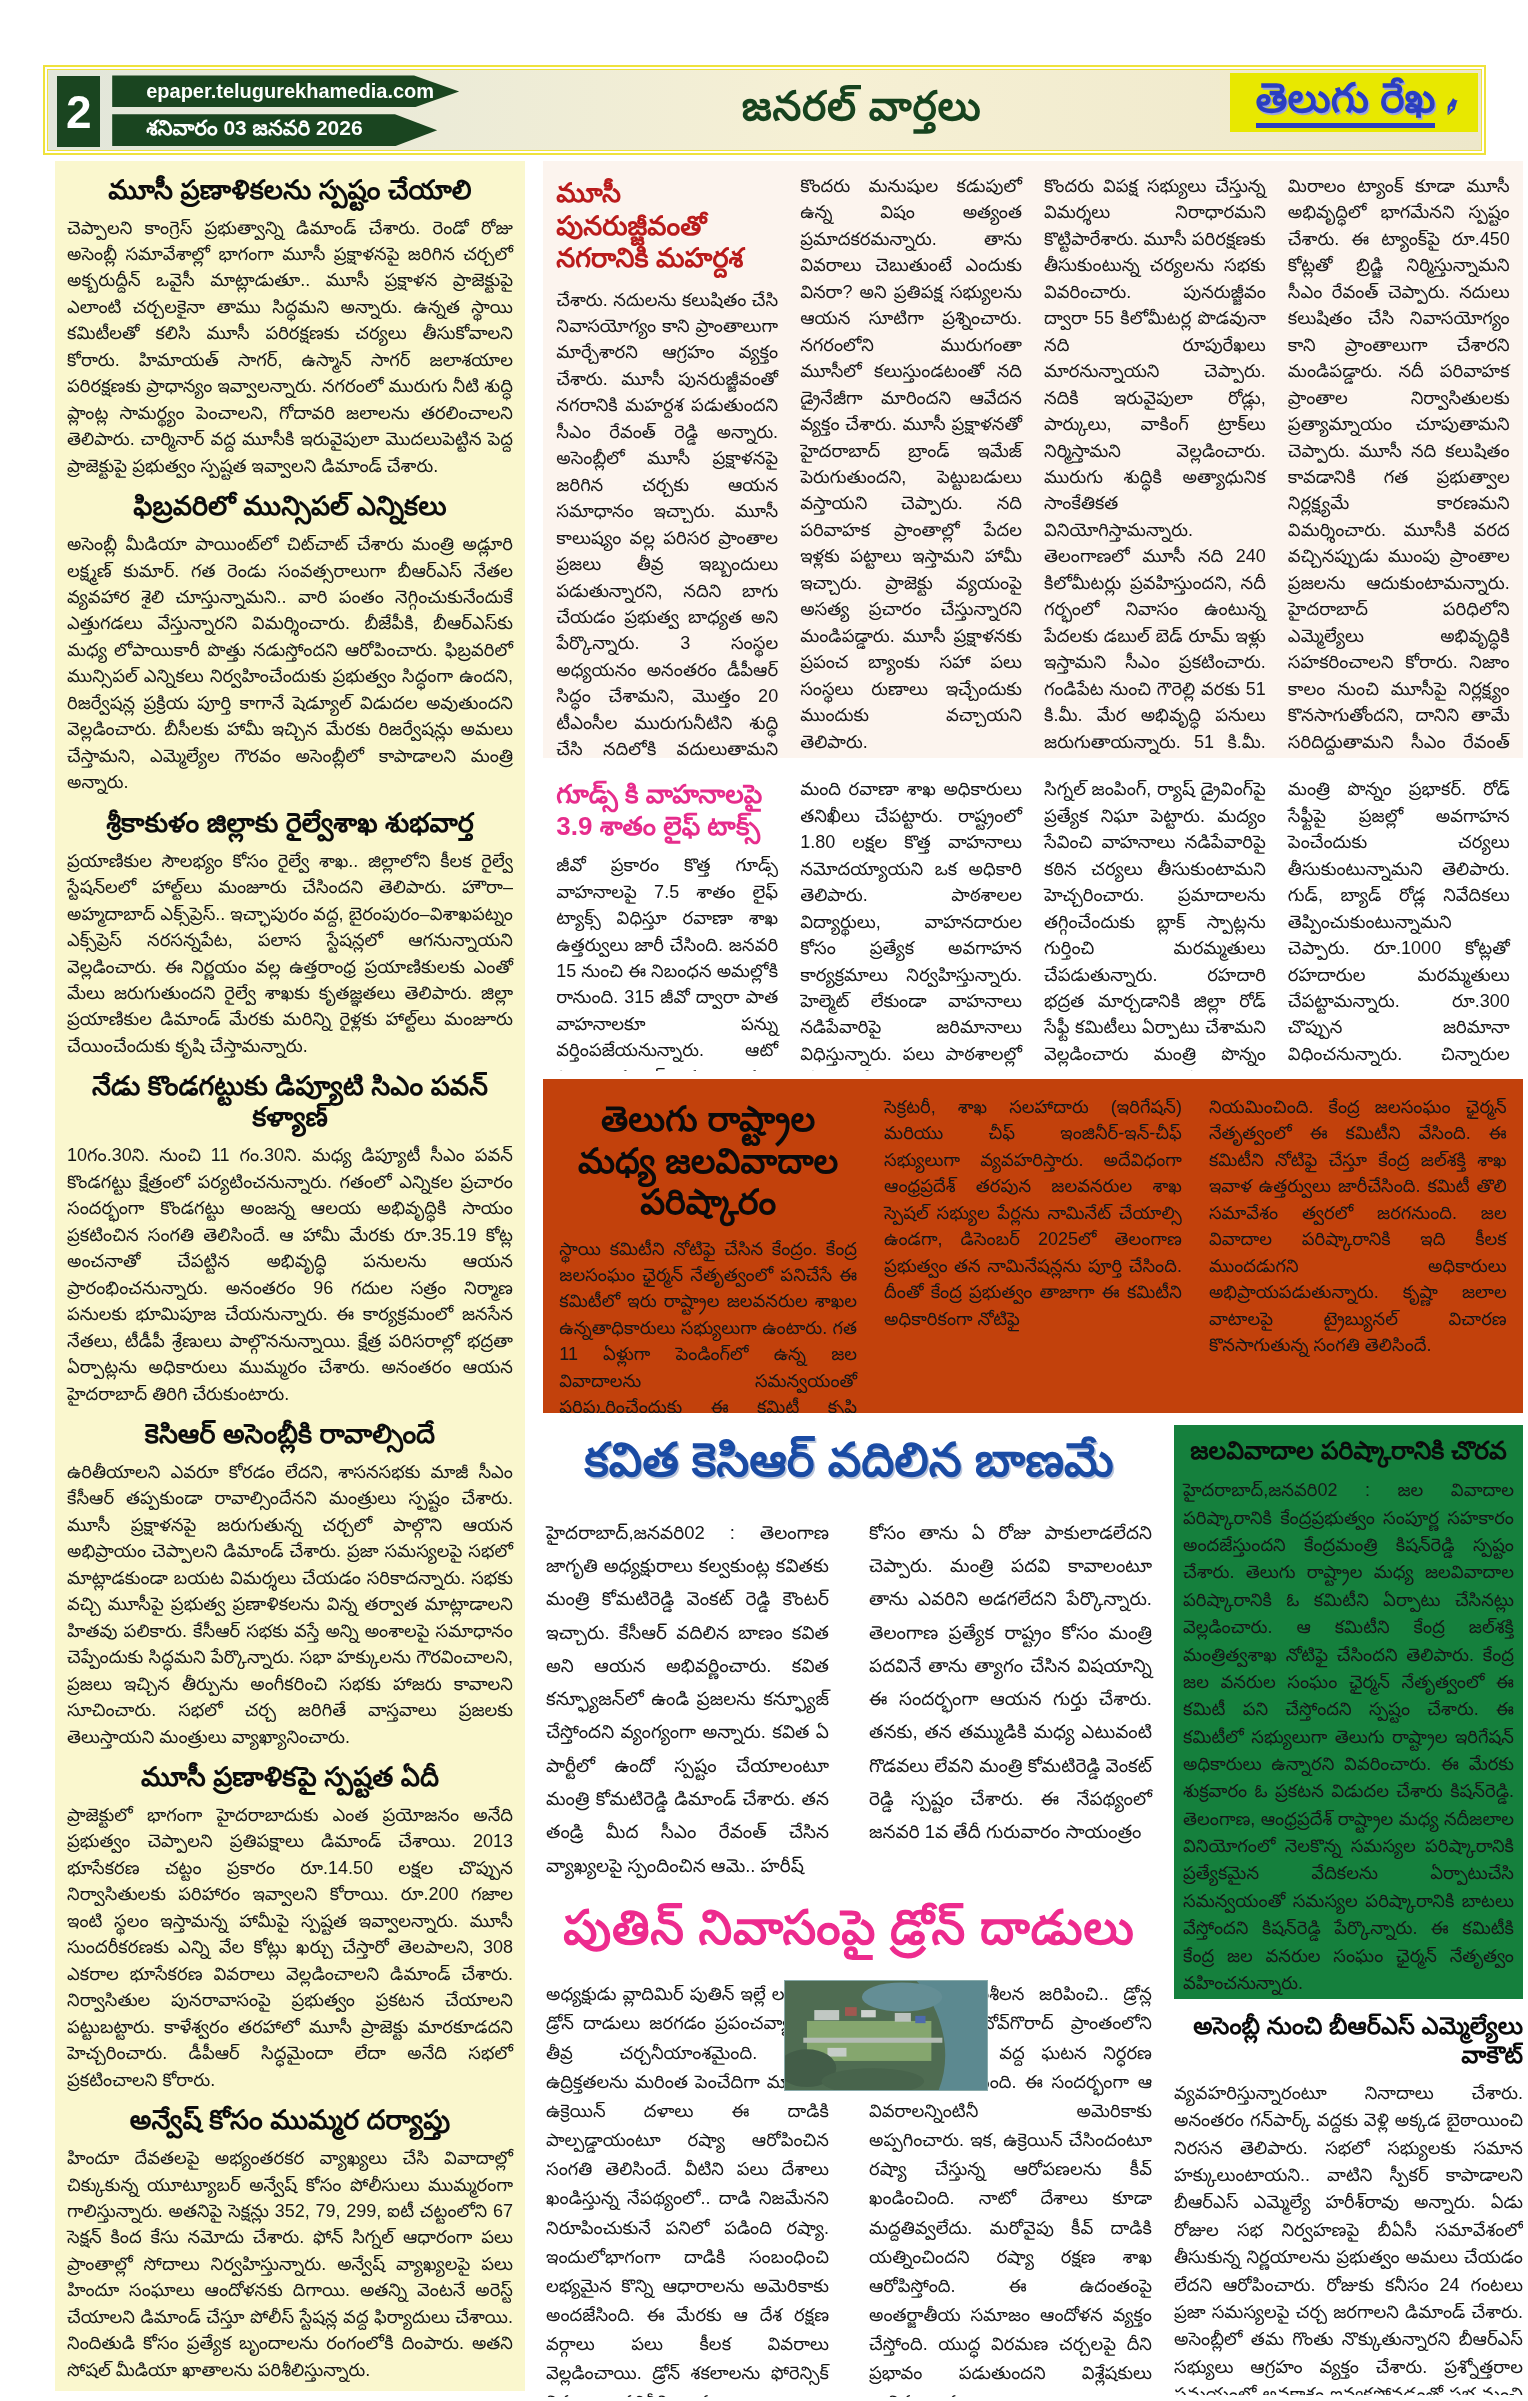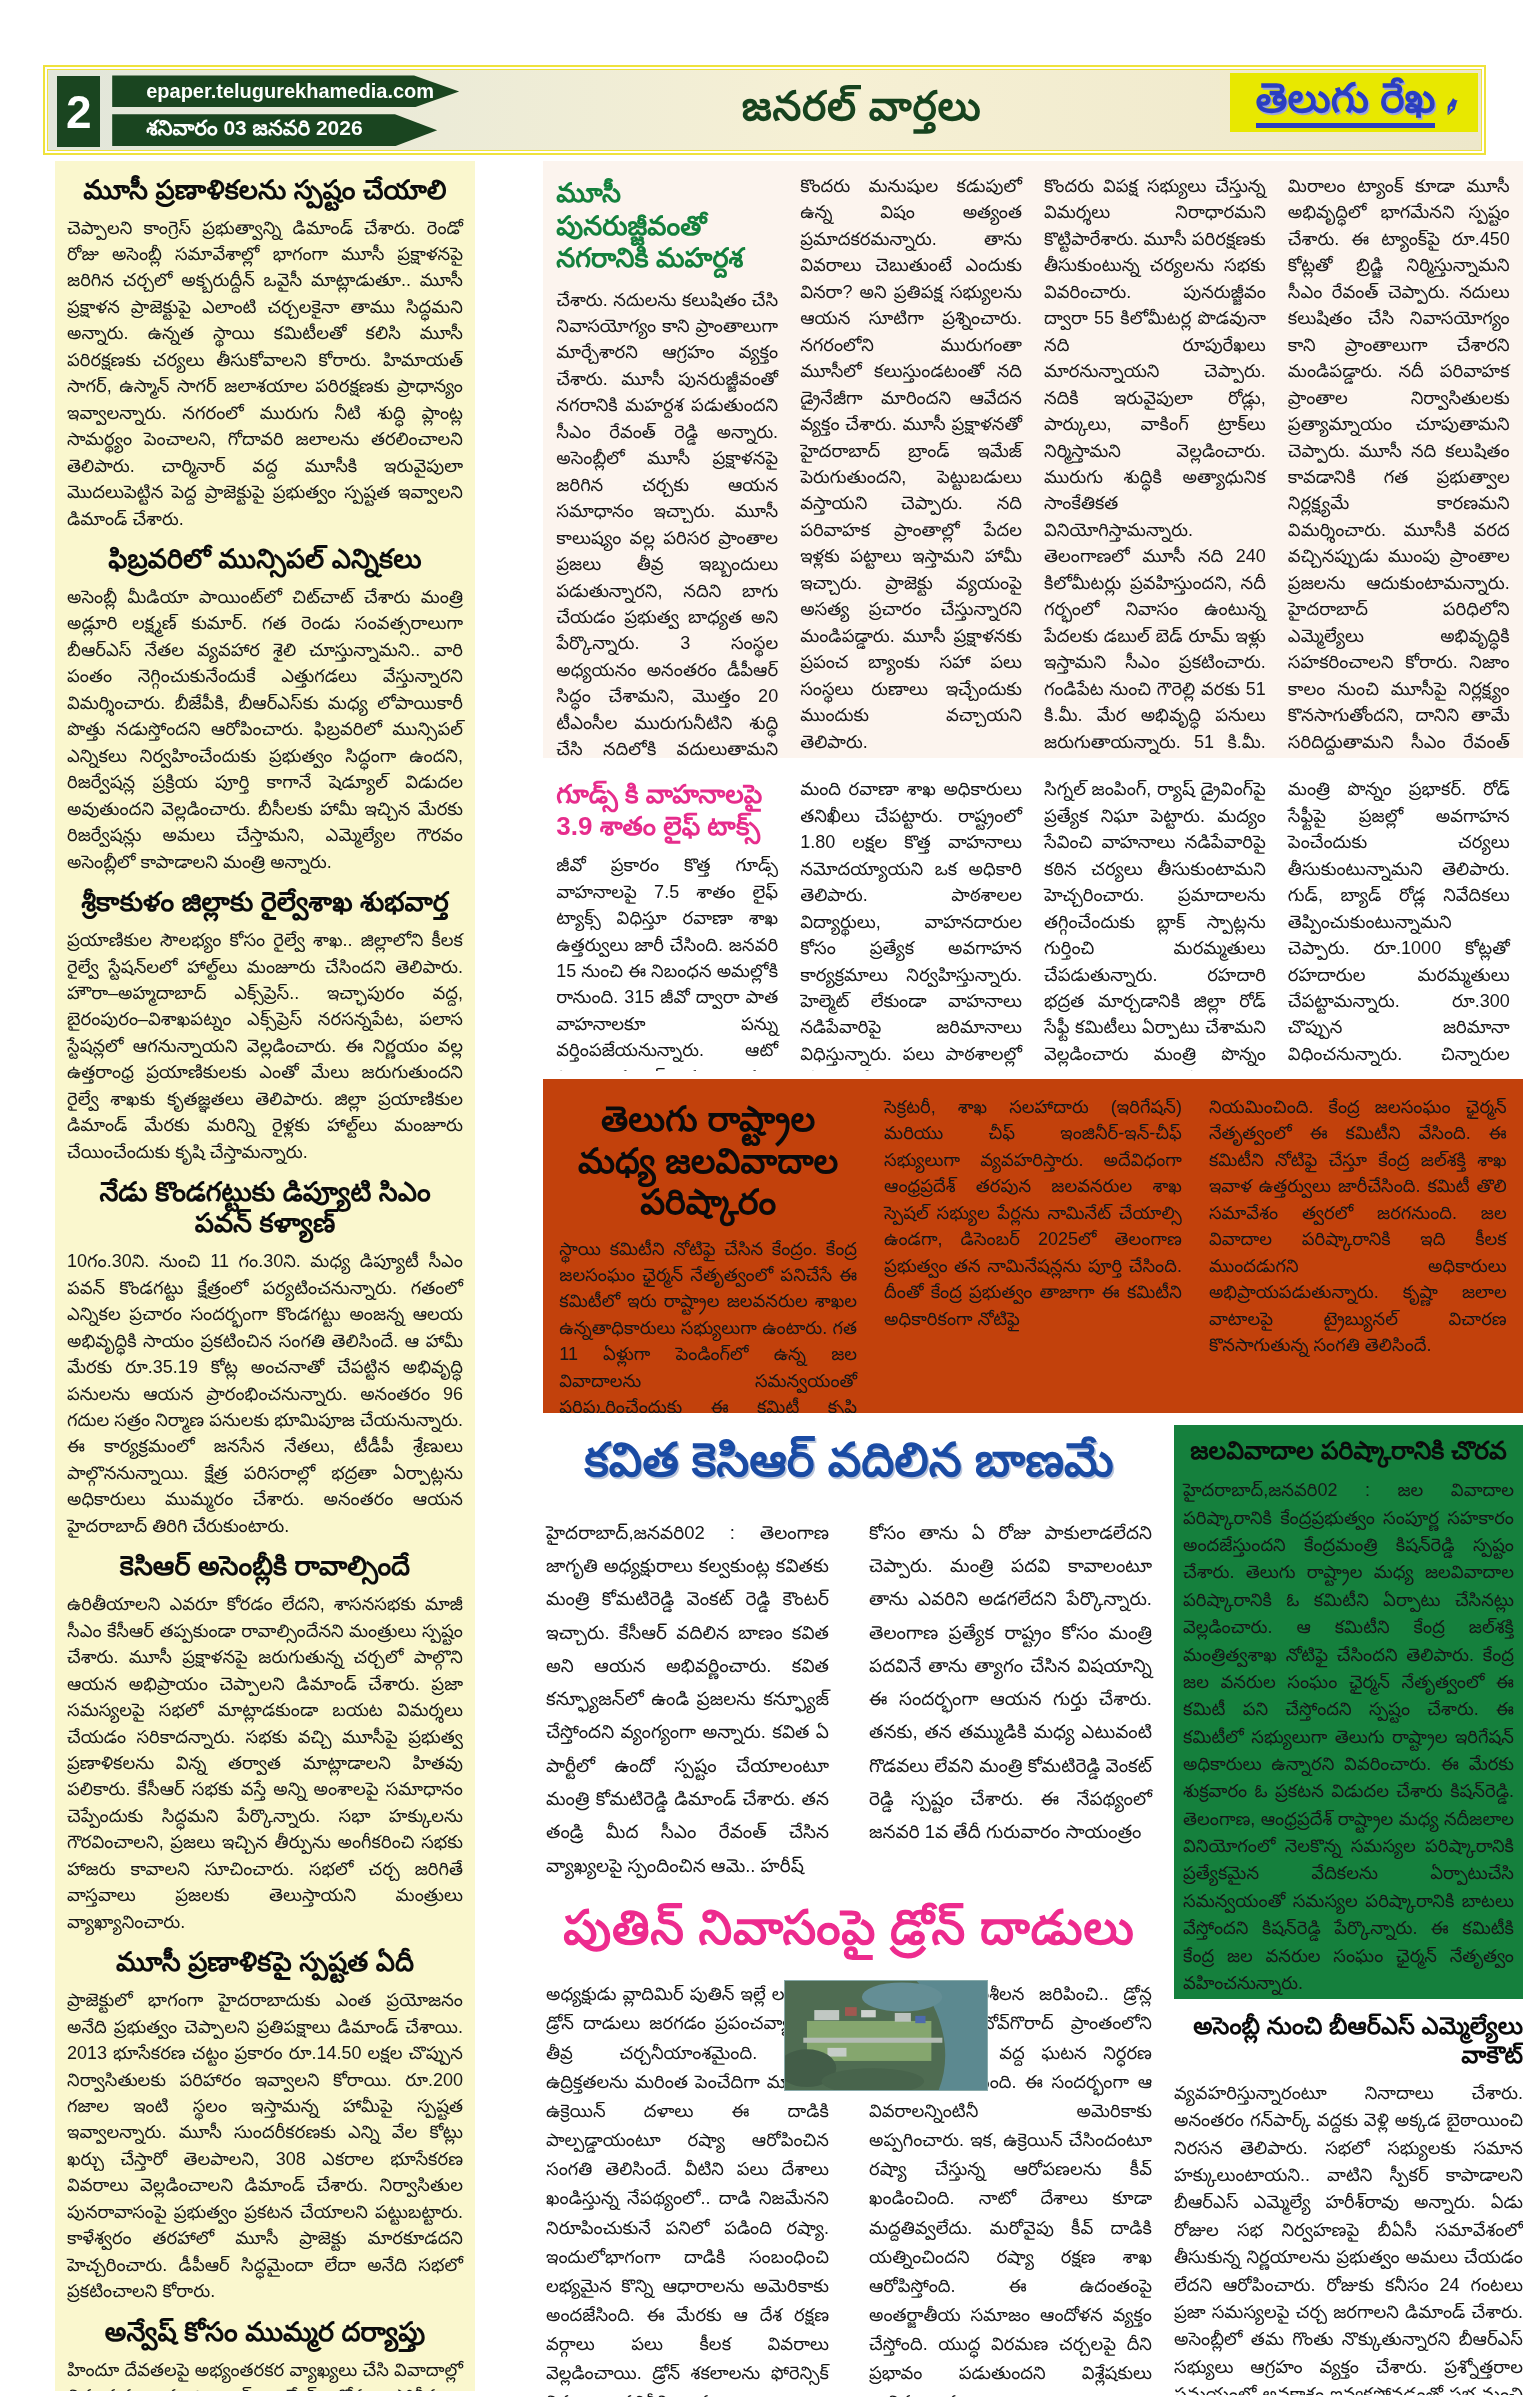--- a/index.html
+++ b/index.html
@@ -23,30 +23,30 @@
   .brand{position:absolute;right:3px;top:3px;bottom:18px;width:248px;background:#E8E800;
       display:flex;align-items:center;justify-content:center;}
   .brand-text{color:#2B3FC0;font-size:41px;font-weight:bold;border-bottom:5.2px solid #2B3FC0;
       padding-bottom:3px;line-height:1.05;text-shadow:1.5px 1.5px 0 #9aa3e0;}
   .nib{color:#2B3FC0;font-size:25px;margin-left:-4.4px;transform:rotate(115deg) translateY(-10.4px);display:inline-block;}
 
   
   .body-text{font-size:18px;line-height:1.47;text-align:justify;color:#161616;margin:0;}
 
   
-  .col1{position:absolute;left:55px;top:161px;width:420px;height:2230px;background:#FAF7CE;
+  .col1{position:absolute;left:55px;top:161px;width:470px;height:2230px;background:#FAF7CE;
       padding:1.5px 12px;overflow:hidden;}
   .col1 article{margin-bottom:7.4px;}
   .c1head{font-size:27px;font-weight:bold;color:#0d0d0d;text-align:center;margin:12px 0 9px;line-height:1.15;}
 
   
   .musi{position:absolute;left:543px;top:161px;width:980px;height:597px;background:#FCF4EE;
       padding:12px 13.3px;overflow:hidden;}
   .musi .grid,.goods .grid{display:grid;grid-template-columns:repeat(4,1fr);column-gap:22px;height:100%;}
-  .red-head{color:#15803d;font-size:27px;font-weight:bold;line-height:1.2;margin:4.4px 0 12px;}
+  .red-head{color:#b91c1c;font-size:27px;font-weight:bold;line-height:1.2;margin:4.4px 0 12px;}
 
   
   .goods{position:absolute;left:543px;top:769px;width:980px;height:302px;background:#ffffff;
       padding:7.4px 13.3px;overflow:hidden;}
   .pink-head{color:#E62D8C;font-size:26px;font-weight:bold;line-height:1.2;margin:3px 0 10.4px;}
 
   
   .water{position:absolute;left:543px;top:1079px;width:980px;height:334px;background:#c2410c;
       padding:15px 16.3px;overflow:hidden;}
   .water .grid{display:grid;grid-template-columns:repeat(3,1fr);column-gap:27px;height:100%;}

